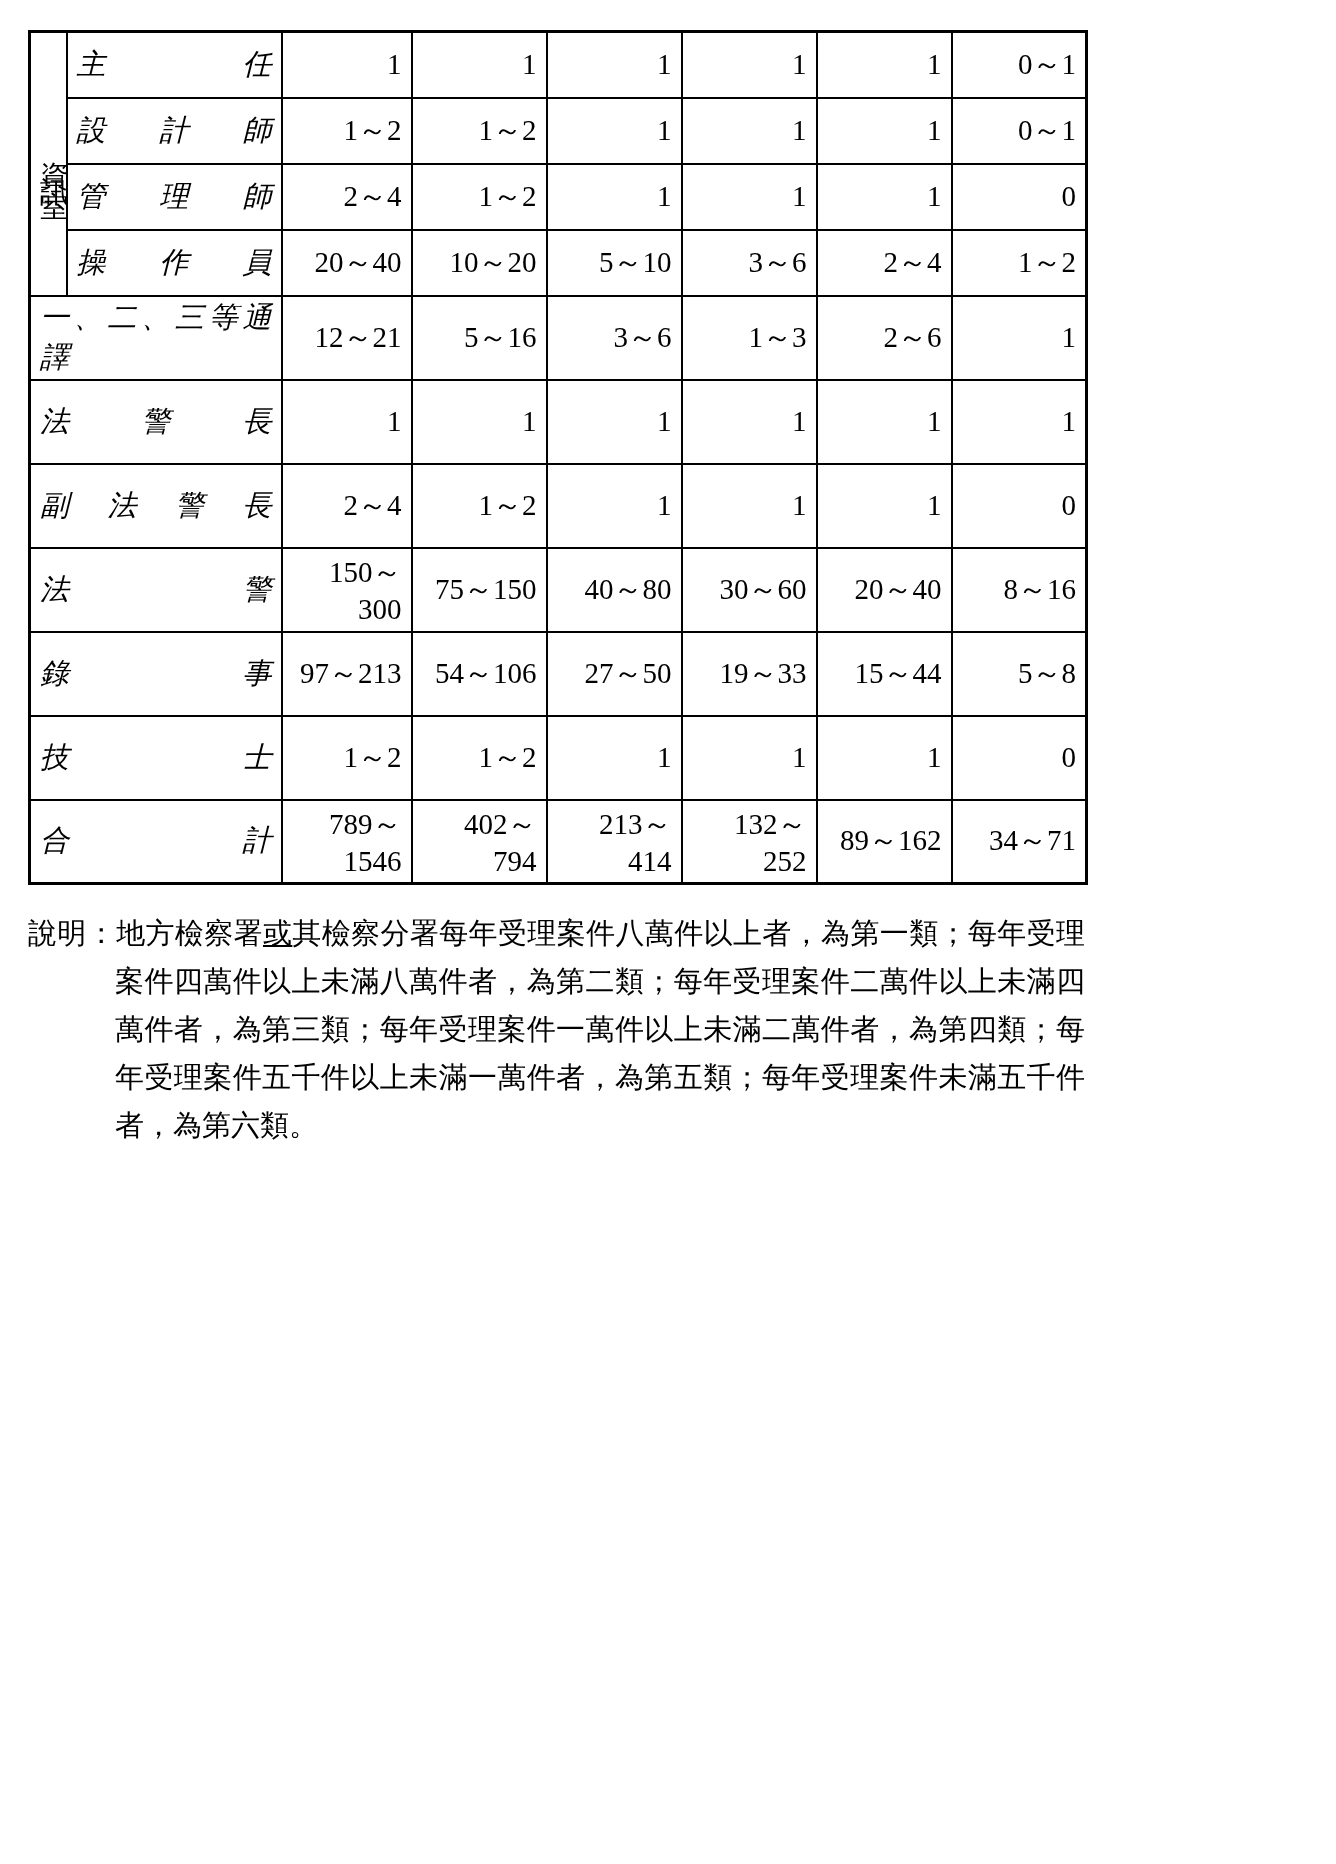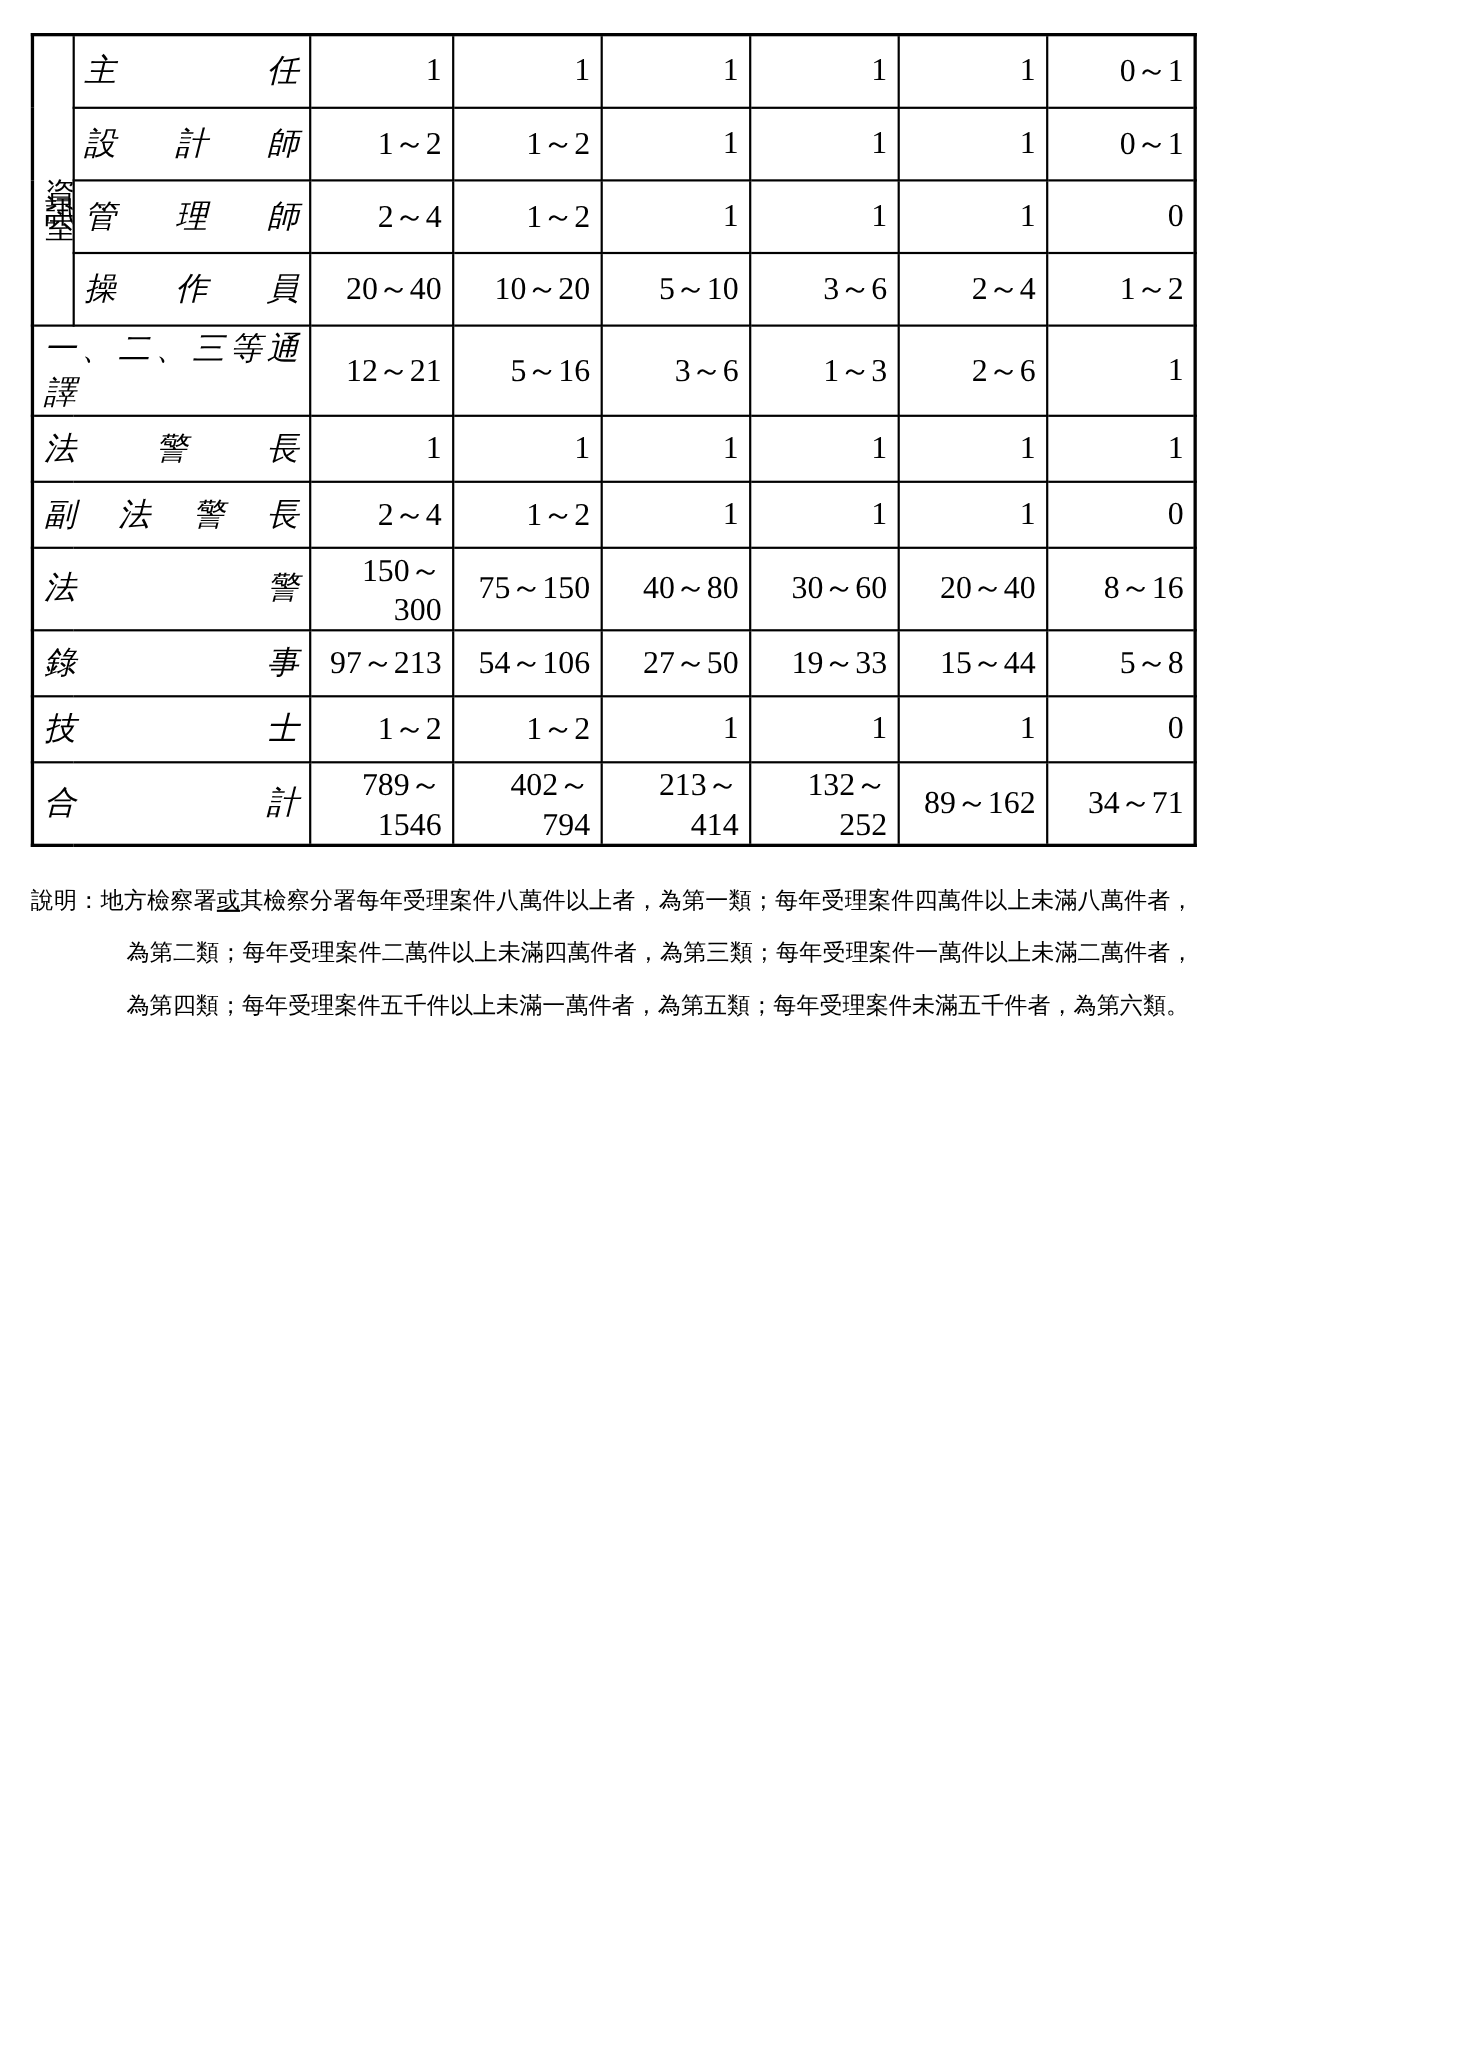--- a/index.html
+++ b/index.html
@@ -22,21 +22,21 @@
     width: 1057px;
     border: 3px solid #000;
   }
   table.staff td {
     border: 2px solid #000;
     font-size: 29px;
     padding: 0 9px;
     overflow: hidden;
   }
   tr.rg { height: 66px; }
-  tr.rs { height: 60px; }
+  tr.rs { height: 84px; }
   .label-cell {
     text-align: justify;
     text-align-last: justify;
     padding: 0 11px;
     font-style: italic;
   }
   .val {
     text-align: right;
     padding-right: 9px;
   }
@@ -49,21 +49,21 @@
     display: inline-block;
     writing-mode: vertical-rl;
     text-orientation: upright;
     letter-spacing: 14px;
     font-size: 29px;
     line-height: 1;
   }
   .note {
     width: 1057px;
     margin-top: 24px;
-    font-size: 21px;
+    font-size: 29px;
     line-height: 48px;
     text-align: justify;
     padding-left: 87px;
     text-indent: -87px;
   }
   .note .u { text-decoration: underline; }
 </style>
 </head>
 <body>
 

